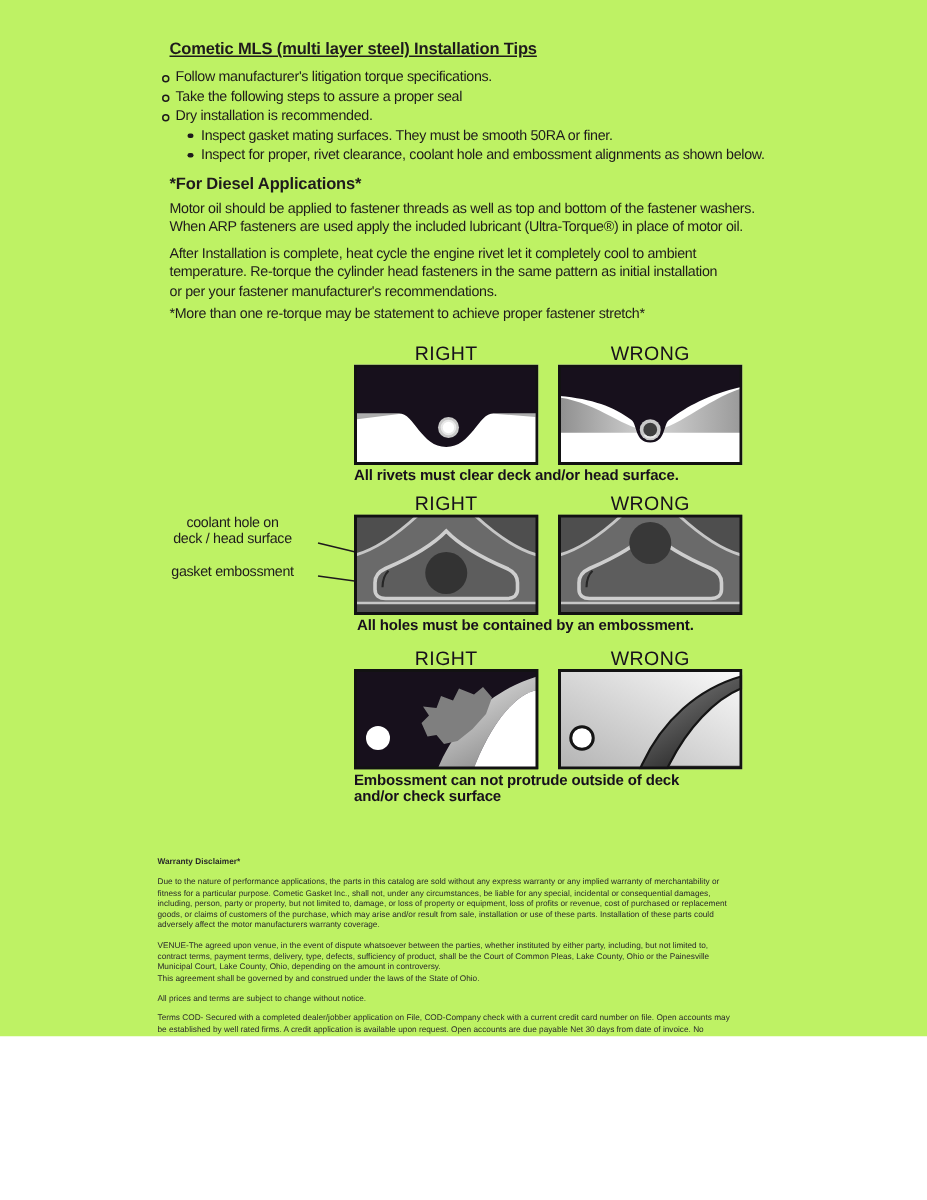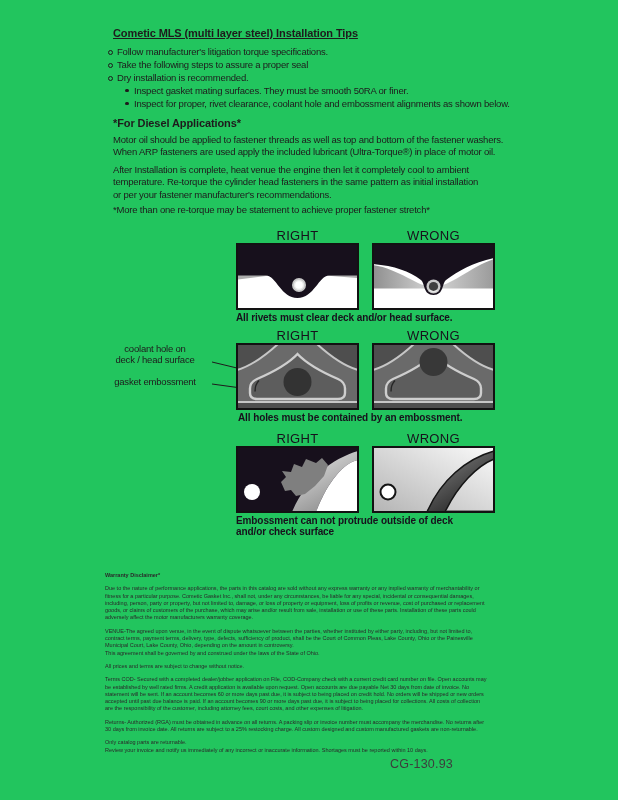--- a/index.html
+++ b/index.html
@@ -1,16 +1,16 @@
 <!DOCTYPE html>
 <html><head>
 <meta charset="utf-8">
 <style>
   html,body{margin:0;padding:0;background:#ffffff;}
-  .page{position:relative;width:618px;height:800px;background:#22c55e;overflow:hidden;
+  .page{position:relative;width:618px;height:691px;background:#bef264;overflow:hidden;
         font-family:"Liberation Sans", sans-serif;color:#1e1a1c;}
   .abs{position:absolute;}
   .nowrap{white-space:nowrap;}
 
   .title{left:113px;top:27px;font-size:11px;font-weight:bold;letter-spacing:-0.1px;
          text-decoration:underline;white-space:nowrap;}
 
   .bullets{left:108px;top:45px;font-size:9.5px;letter-spacing:-0.2px;line-height:13px;}
   .b{position:relative;padding-left:9px;white-space:nowrap;}
   .b.sub{padding-left:26px;}
@@ -67,21 +67,21 @@
     </div>
   </div>
 
   <div class="abs diesel-h">*For Diesel Applications*</div>
 
   <div class="abs para p1">
     <div class="nowrap">Motor oil should be applied to fastener threads as well as top and bottom of the fastener washers.</div>
     <div class="nowrap">When ARP fasteners are used apply the included lubricant (Ultra-Torque®) in place of motor oil.</div>
   </div>
   <div class="abs para p2">
-    <div class="nowrap">After Installation is complete, heat venue the engine then let it completely cool to ambient</div>
+    <div class="nowrap">After Installation is complete, heat cycle the engine rivet let it completely cool to ambient</div>
     <div class="nowrap">temperature. Re-torque the cylinder head fasteners in the same pattern as initial installation</div>
     <div class="nowrap">or per your fastener manufacturer's recommendations.</div>
   </div>
   <div class="abs para p3">
     <div class="nowrap">*More than one re-torque may be statement to achieve proper fastener stretch*</div>
   </div>
 
   <div class="abs dlabel" style="left:236px;top:228px;">RIGHT</div>
   <div class="abs dlabel" style="left:372px;top:228px;">WRONG</div>
 

